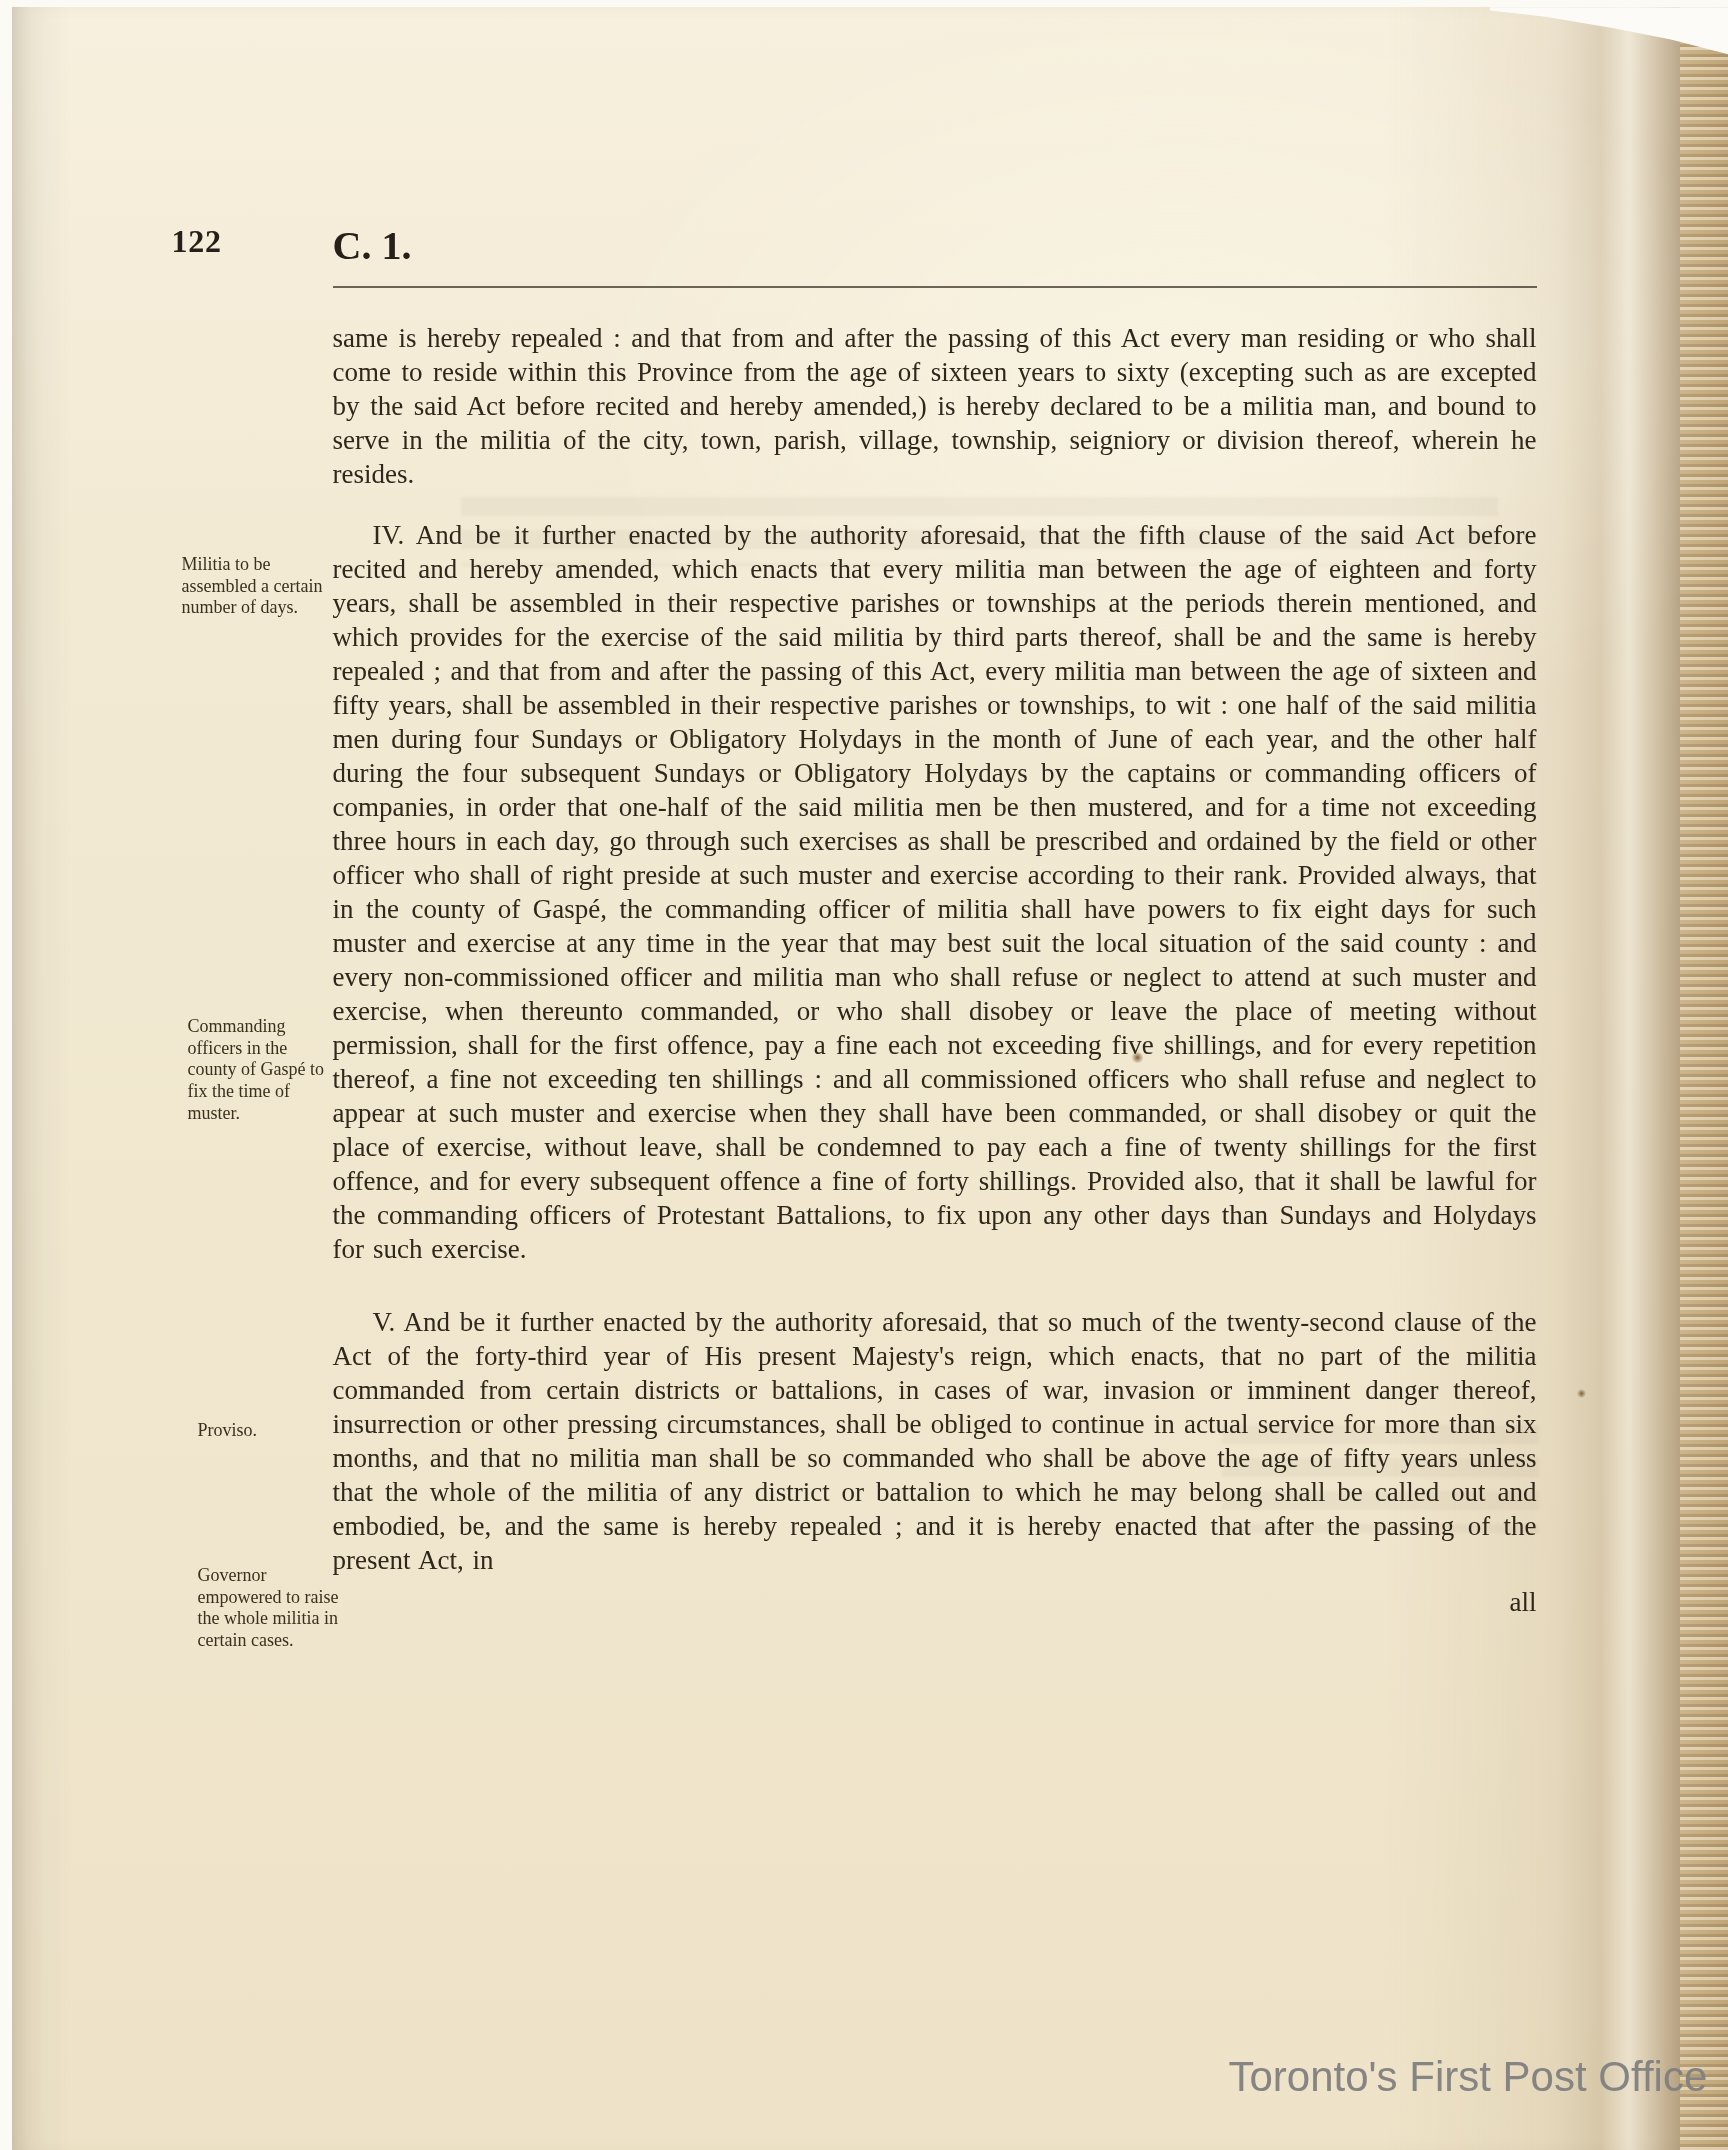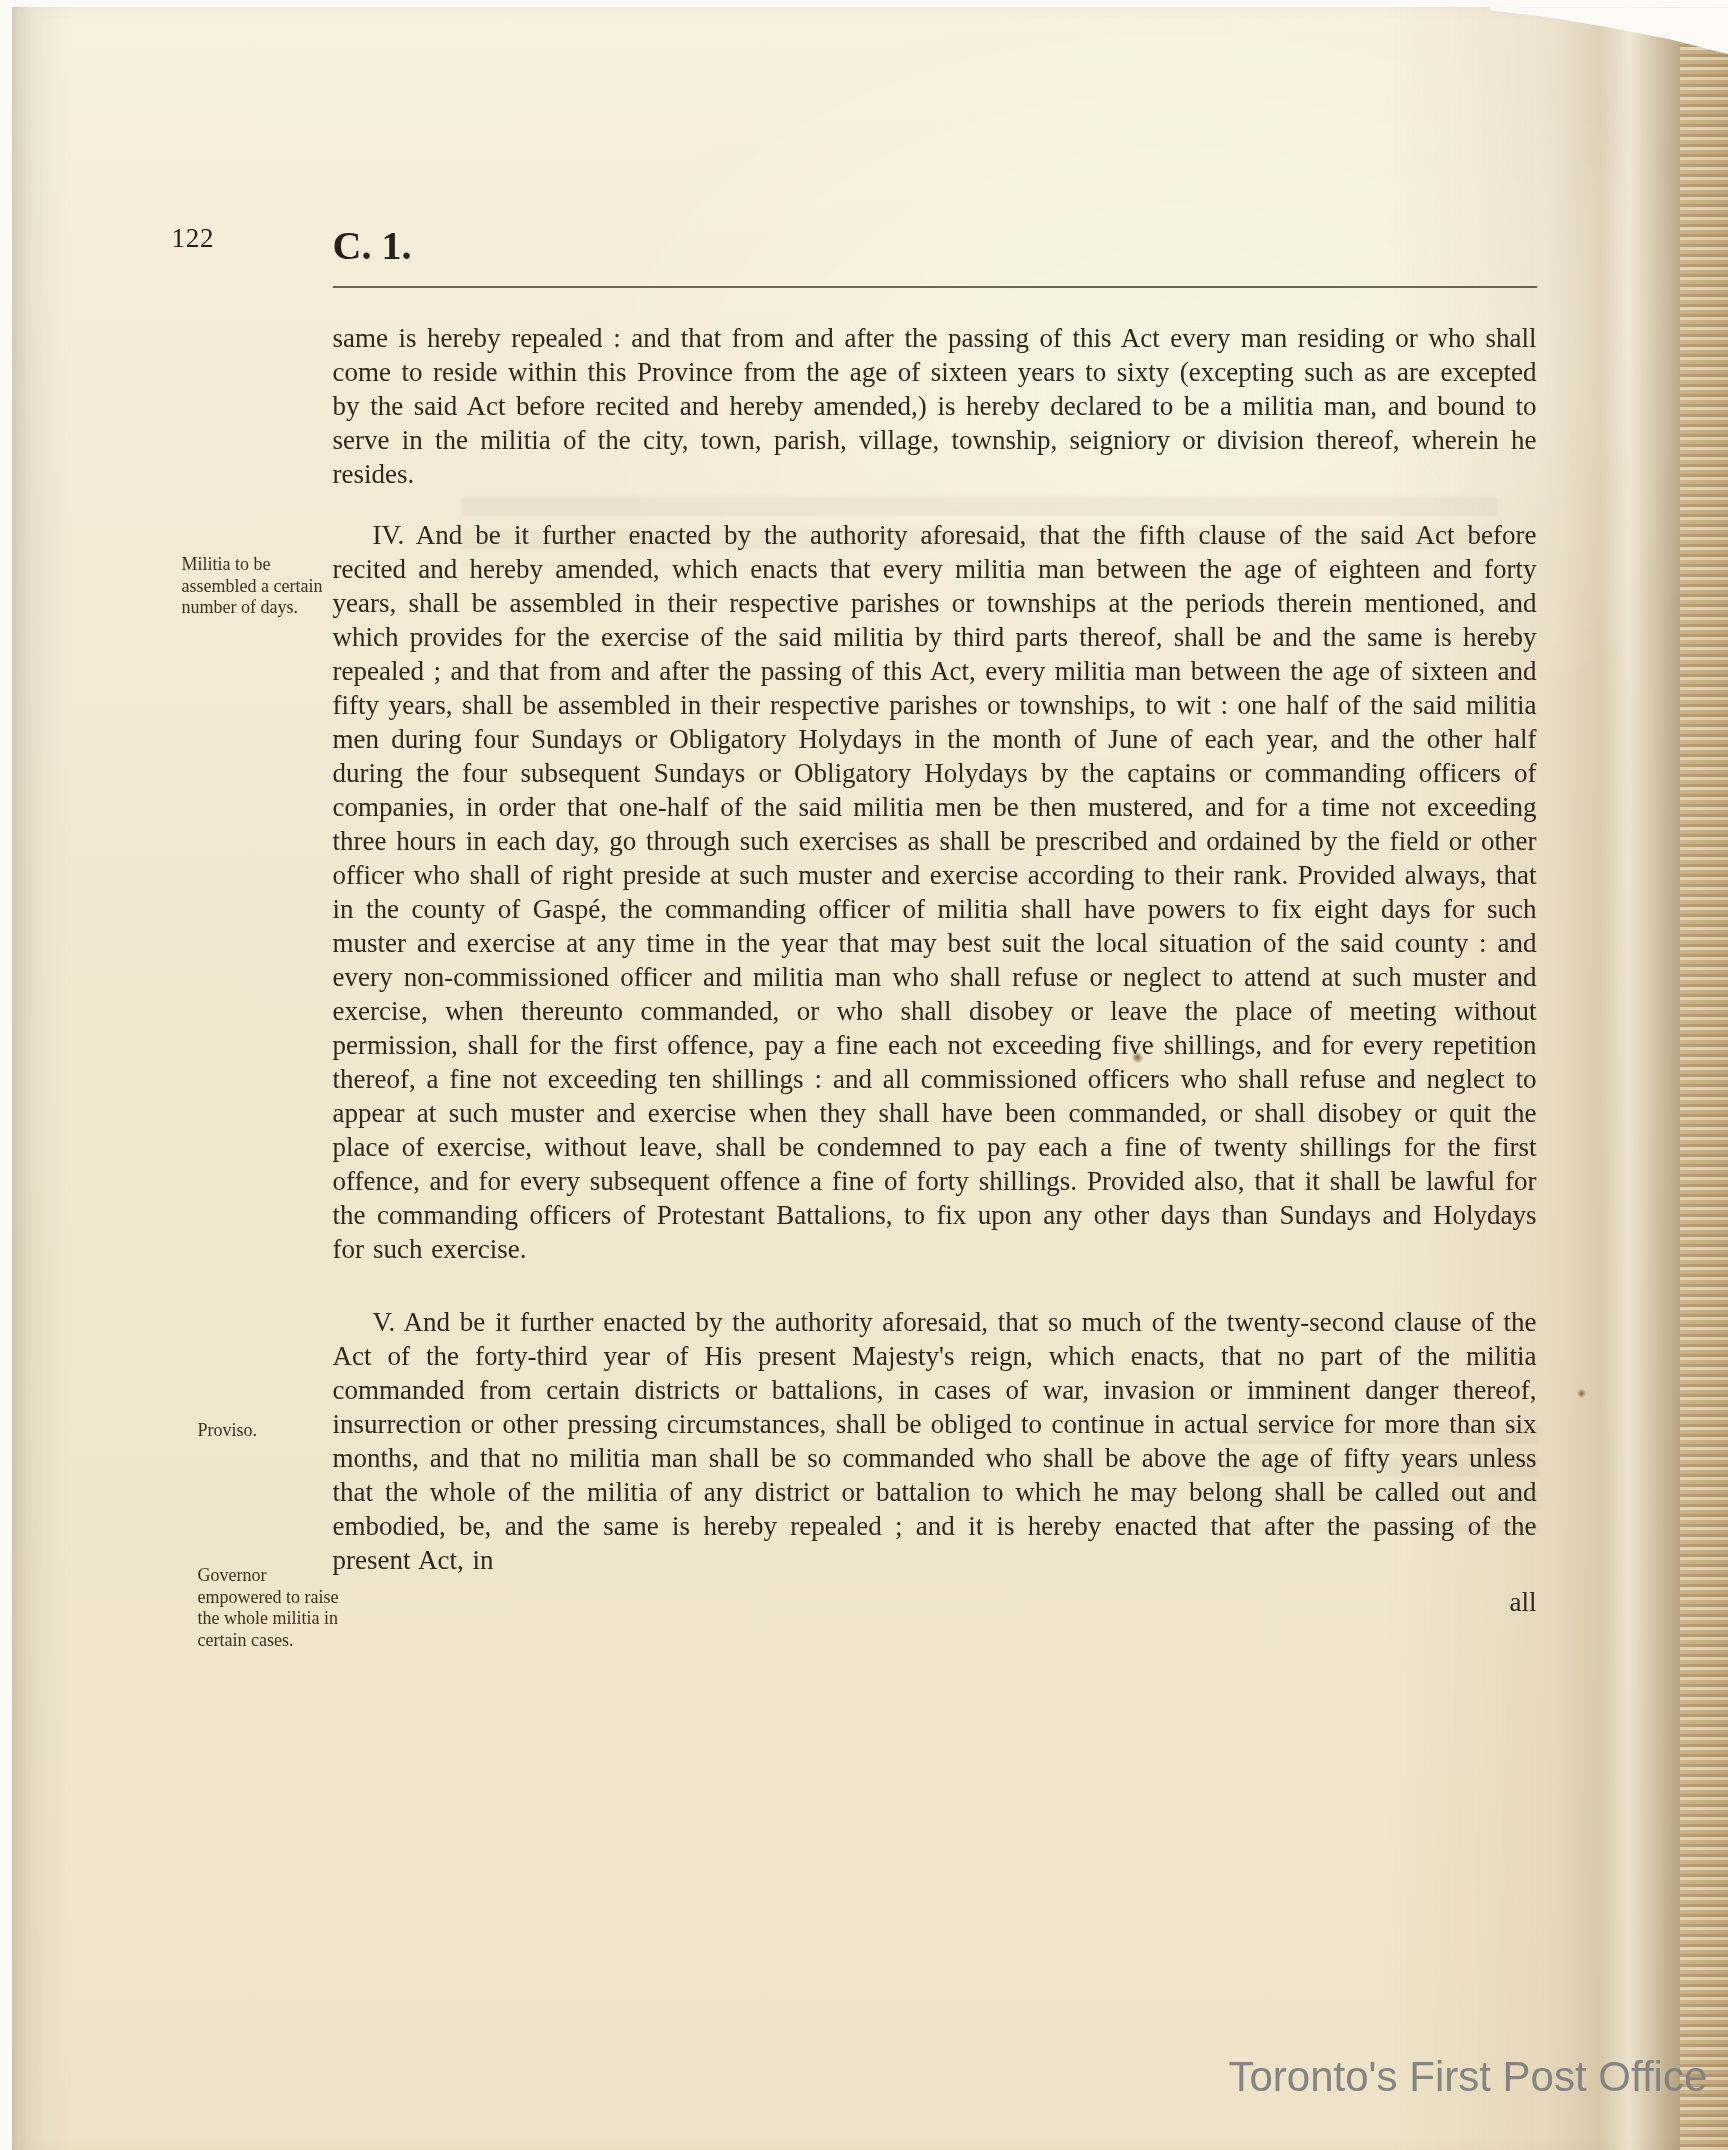--- a/index.html
+++ b/index.html
@@ -80,22 +80,22 @@
       rgba(0,0,0,0) 19px 33px);
     filter: blur(1.4px);
   }
   .smudge-1 { left: 449px; top: 490px; width: 1037px; height: 69px; }
   .smudge-2 { left: 1210px; top: 1418px; width: 317px; height: 108px; }
 
   .page-number {
     position: absolute;
     left: 160px;
     top: 216px;
-    font-size: 27px;
-    font-weight: 400;
+    font-size: 32px;
+    font-weight: 700;
     letter-spacing: 0.7px;
     color: #26201a;
   }
   .running-header {
     position: absolute;
     left: 321px;
     top: 215px;
     width: 1204px;
     display: flex;
     gap: 50px;
@@ -178,20 +178,21 @@
 
     <div class="page-number">122</div>
 
     <div class="running-header">
       <span class="chapter">C. 1.</span>
     </div>
 
     <div class="header-rule"></div>
 
     <div class="sidenote sidenote-1">Militia to be assembled a certain number of days.</div>
+    <div class="sidenote sidenote-2">Commanding officers in the county of Gaspé to fix the time of muster.</div>
     <div class="sidenote sidenote-3">Proviso.</div>
     <div class="sidenote sidenote-4">Governor empowered to raise the whole militia in certain cases.</div>
 
     <div class="body-column">
       <p class="para">same is hereby repealed : and that from and after the passing of this Act every man residing or who shall come to reside within this Province from the age of sixteen years to sixty (excepting such as are excepted by the said Act before recited and hereby amended,) is hereby declared to be a militia man, and bound to serve in the militia of the city, town, parish, village, township, seigniory or division thereof, wherein he resides.</p>
       <p class="para para-indent gap-normal">IV. And be it further enacted by the authority aforesaid, that the fifth clause of the said Act before recited and hereby amended, which enacts that every militia man between the age of eighteen and forty years, shall be assembled in their respective parishes or townships at the periods therein mentioned, and which provides for the exercise of the said militia by third parts thereof, shall be and the same is hereby repealed ; and that from and after the passing of this Act, every militia man between the age of sixteen and fifty years, shall be assembled in their respective parishes or townships, to wit : one half of the said militia men during four Sundays or Obligatory Holydays in the month of June of each year, and the other half during the four subsequent Sundays or Obligatory Holydays by the captains or commanding officers of companies, in order that one-half of the said militia men be then mustered, and for a time not exceeding three hours in each day, go through such exercises as shall be prescribed and ordained by the field or other officer who shall of right preside at such muster and exercise according to their rank. Provided always, that in the county of Gaspé, the commanding officer of militia shall have powers to fix eight days for such muster and exercise at any time in the year that may best suit the local situation of the said county : and every non-commissioned officer and militia man who shall refuse or neglect to attend at such muster and exercise, when thereunto commanded, or who shall disobey or leave the place of meeting without permission, shall for the first offence, pay a fine each not exceeding five shillings, and for every repetition thereof, a fine not exceeding ten shillings : and all commissioned officers who shall refuse and neglect to appear at such muster and exercise when they shall have been commanded, or shall disobey or quit the place of exercise, without leave, shall be condemned to pay each a fine of twenty shillings for the first offence, and for every subsequent offence a fine of forty shillings. Provided also, that it shall be lawful for the commanding officers of Protestant Battalions, to fix upon any other days than Sundays and Holydays for such exercise.</p>
       <p class="para para-indent gap-large">V. And be it further enacted by the authority aforesaid, that so much of the twenty-second clause of the Act of the forty-third year of His present Majesty's reign, which enacts, that no part of the militia commanded from certain districts or battalions, in cases of war, invasion or imminent danger thereof, insurrection or other pressing circumstances, shall be obliged to continue in actual service for more than six months, and that no militia man shall be so commanded who shall be above the age of fifty years unless that the whole of the militia of any district or battalion to which he may belong shall be called out and embodied, be, and the same is hereby repealed ; and it is hereby enacted that after the passing of the present Act, in</p>
       <div class="catchword">all</div>
     </div>
 

